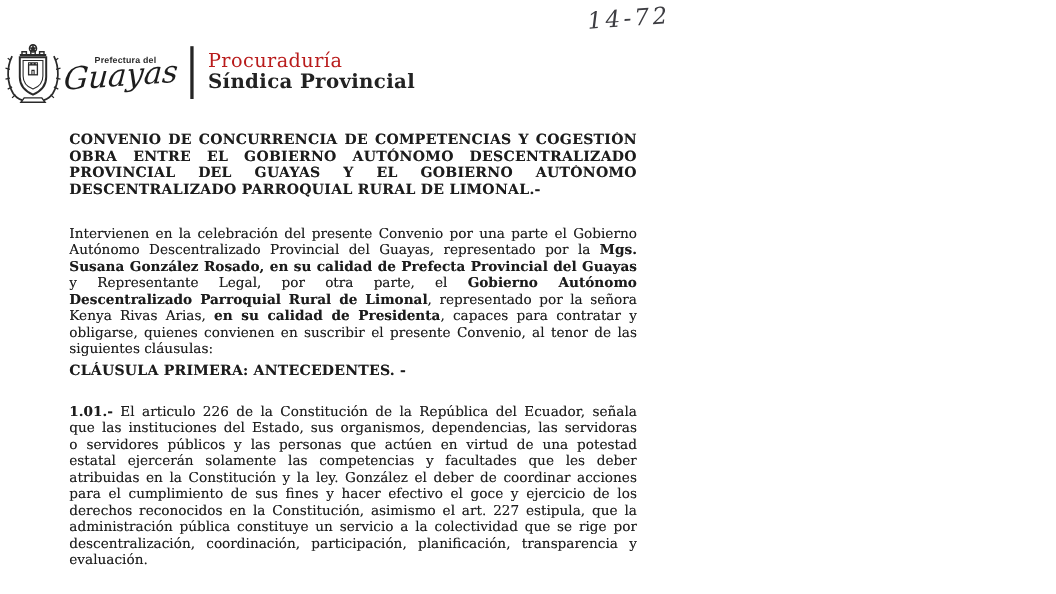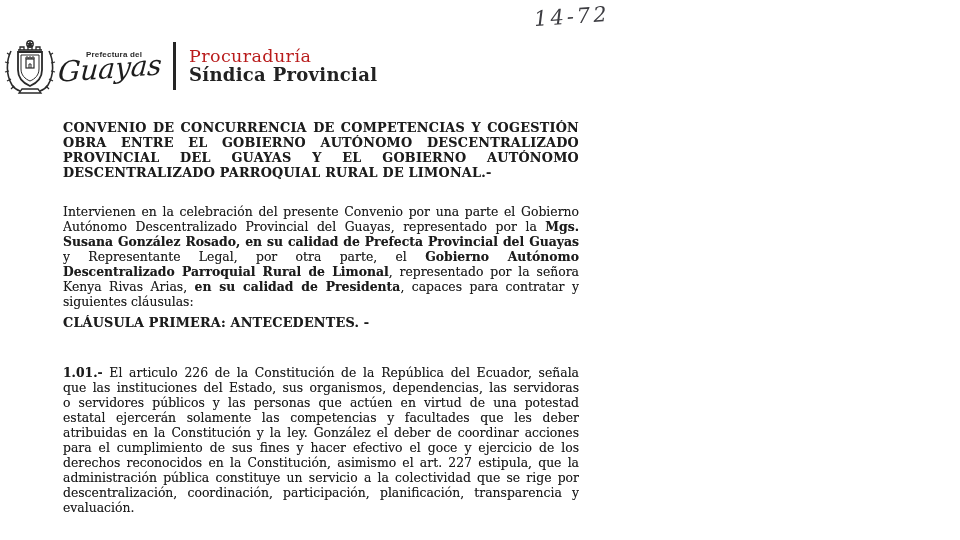--- a/index.html
+++ b/index.html
@@ -110,21 +110,21 @@
   .title-block { margin-bottom: 24px; }
   .title-block .jline {
     font-weight: bold;
     font-size: 12.8px;
     letter-spacing: 0.25px;
   }
 
   .para-intervienen { margin-bottom: 6px; }
 
   .clause-heading {
-    margin: 0 0 35px 0;
+    margin: 0 0 21px 0;
     font-size: 12.8px;
     font-weight: bold;
     letter-spacing: 0.2px;
   }
 </style>
 </head>
 <body>
 
 <div class="page">
 
@@ -174,20 +174,21 @@
         <div class="jline last"><span>DESCENTRALIZADO PARROQUIAL RURAL DE LIMONAL.-</span></div>
       </section>
 
     <section class="para-intervienen">
         <div class="jline"><span>Intervienen en la celebración del presente Convenio por una parte el Gobierno</span></div>
         <div class="jline"><span>Autónomo Descentralizado Provincial del Guayas, representado por la </span><span class="b">Mgs.</span></div>
         <div class="jline"><span class="b">Susana González Rosado, en su calidad de Prefecta Provincial del Guayas</span></div>
         <div class="jline"><span>y Representante Legal, por otra parte, el </span><span class="b">Gobierno Autónomo</span></div>
         <div class="jline"><span class="b">Descentralizado Parroquial Rural de Limonal</span><span>, representado por la señora</span></div>
         <div class="jline"><span>Kenya Rivas Arias, </span><span class="b">en su calidad de Presidenta</span><span>, capaces para contratar y</span></div>
+        <div class="jline"><span>obligarse, quienes convienen en suscribir el presente Convenio, al tenor de las</span></div>
         <div class="jline last"><span>siguientes cláusulas:</span></div>
       </section>
 
     <h3 class="clause-heading">CLÁUSULA PRIMERA: ANTECEDENTES. -</h3>
 
     <section class="para-1-01">
         <div class="jline"><span class="b">1.01.-</span><span> El articulo 226 de la Constitución de la República del Ecuador, señala</span></div>
         <div class="jline"><span>que las instituciones del Estado, sus organismos, dependencias, las servidoras</span></div>
         <div class="jline"><span>o servidores públicos y las personas que actúen en virtud de una potestad</span></div>
         <div class="jline"><span>estatal ejercerán solamente las competencias y facultades que les deber</span></div>

